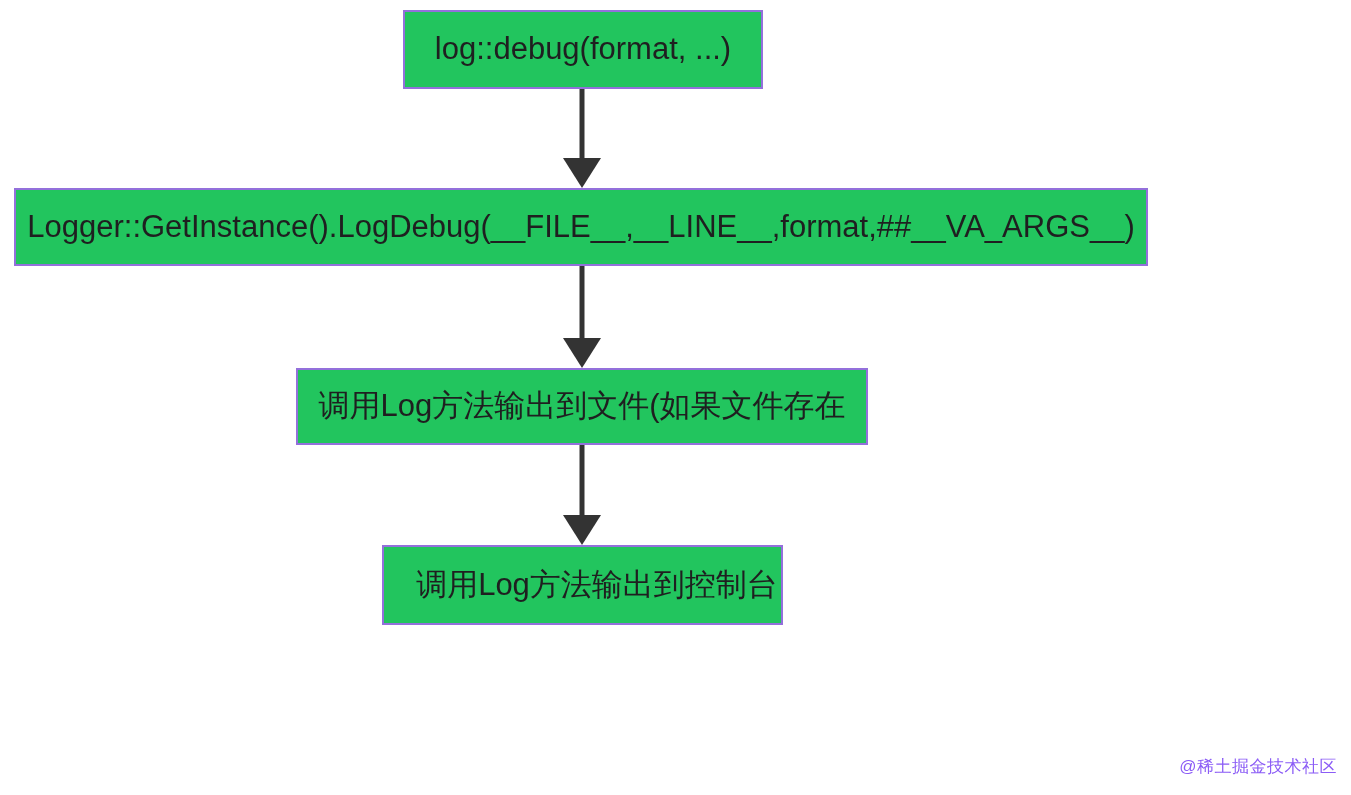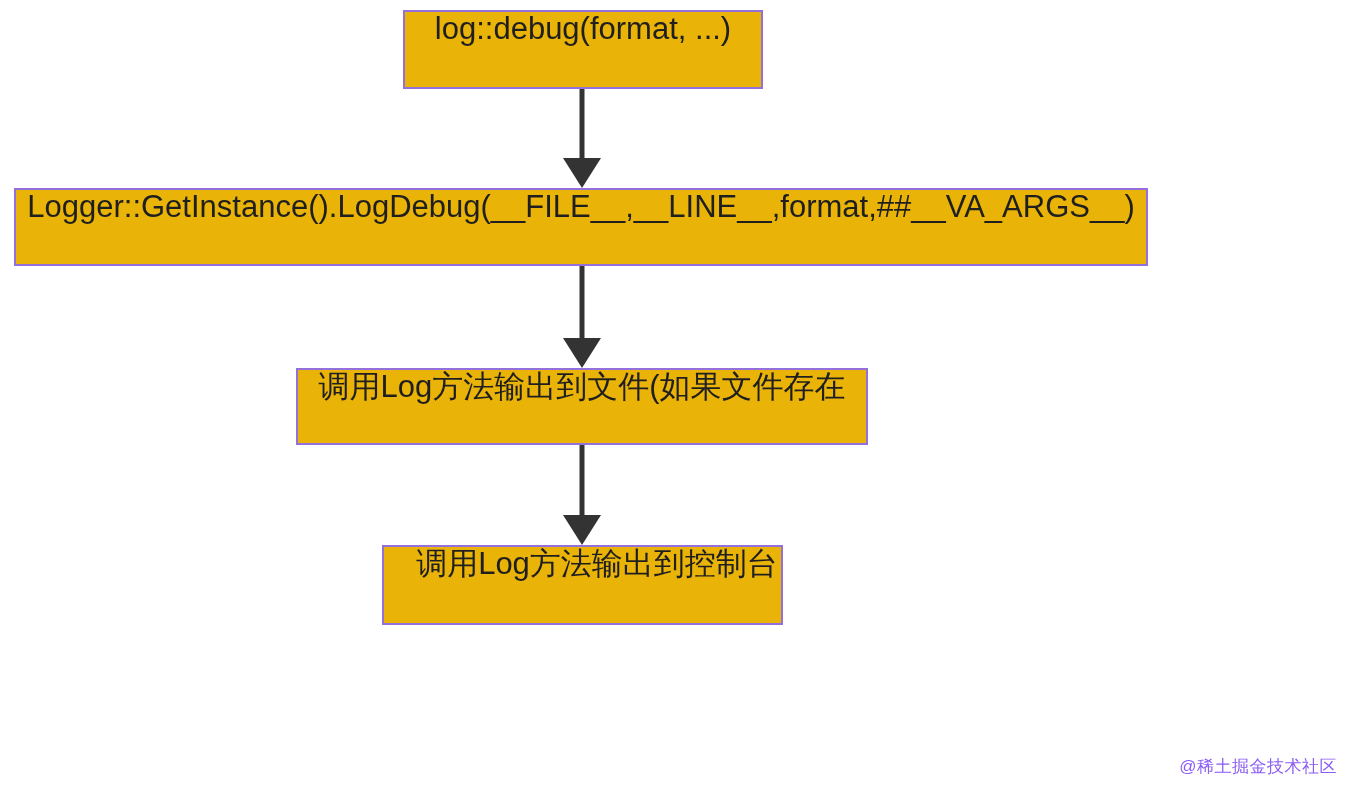--- a/index.html
+++ b/index.html
@@ -15,23 +15,24 @@
   }
   #canvas {
     position: relative;
     width: 1351px;
     height: 795px;
     background: #ffffff;
   }
   .node {
     position: absolute;
     box-sizing: border-box;
-    background: #eab308;
+    background: #22c55e;
     border: 2px solid #9370db;
     display: flex;
+    align-items: center;
     justify-content: center;
     color: #1f1f20;
     line-height: 1.1;
     white-space: nowrap;
   }
   .node-label {
     display: block;
     padding: 0 10px;
   }
 

